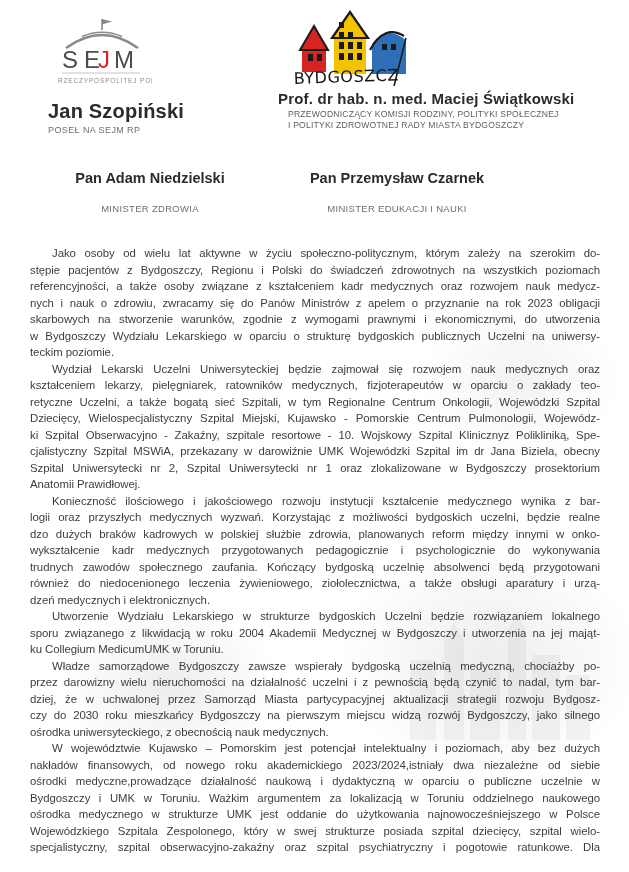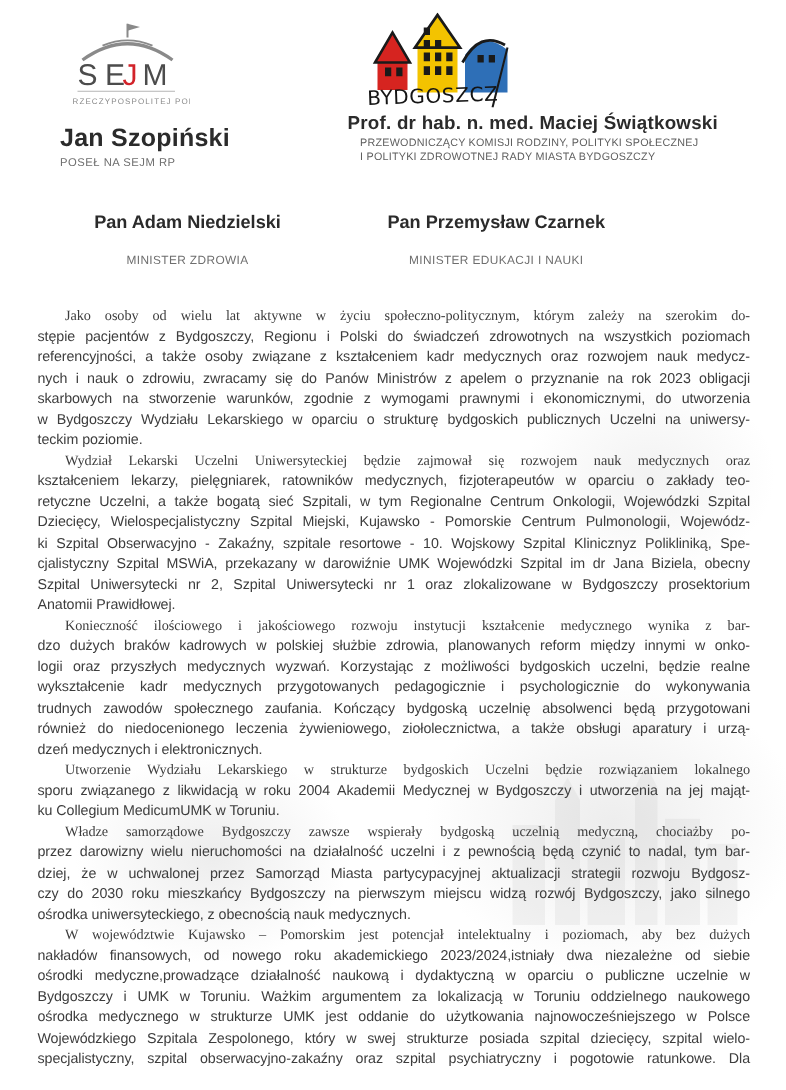--- a/index.html
+++ b/index.html
@@ -40,21 +40,21 @@
   .recipient-title{font-size:9.5px;color:#6e6e6e;margin-top:17px;letter-spacing:.3px;}
 
   
   .letter-body{
     position:absolute;left:30px;top:245px;width:570px;
     font-size:11.4px;line-height:16.5px;color:#3d3d3d;
     letter-spacing:-0.05px;
   }
   .para{margin:0;}
   .line{text-align:justify;text-align-last:justify;white-space:normal;}
-  .line.first{text-indent:22px;font-family:Liberation Serif, serif;}
+  .line.first{text-indent:22px;}
   .line.short-last{text-align-last:left;}
 </style>
 </head>
 <body>
 
 <div class="page">
 
   <div class="watermark">
     <div class="wm-blob wm-b1"></div>
     <div class="wm-blob wm-b2"></div>
@@ -161,22 +161,22 @@
         <div class="line">kształceniem lekarzy, pielęgniarek, ratowników medycznych, fizjoterapeutów w oparciu o zakłady teo-</div>
         <div class="line">retyczne Uczelni, a także bogatą sieć Szpitali, w tym Regionalne Centrum Onkologii, Wojewódzki Szpital</div>
         <div class="line">Dziecięcy, Wielospecjalistyczny Szpital Miejski, Kujawsko - Pomorskie Centrum Pulmonologii, Wojewódz-</div>
         <div class="line">ki Szpital Obserwacyjno - Zakaźny, szpitale resortowe - 10. Wojskowy Szpital Klinicznyz Polikliniką, Spe-</div>
         <div class="line">cjalistyczny Szpital MSWiA, przekazany w darowiźnie UMK Wojewódzki Szpital im dr Jana Biziela, obecny</div>
         <div class="line">Szpital Uniwersytecki nr 2, Szpital Uniwersytecki nr 1 oraz zlokalizowane w Bydgoszczy prosektorium</div>
         <div class="line short-last">Anatomii Prawidłowej.</div>
       </div>
       <div class="para">
         <div class="line first">Konieczność ilościowego i jakościowego rozwoju instytucji kształcenie medycznego wynika z bar-</div>
+        <div class="line">logii oraz przyszłych medycznych wyzwań. Korzystając z możliwości bydgoskich uczelni, będzie realne</div>
         <div class="line">dzo dużych braków kadrowych w polskiej służbie zdrowia, planowanych reform między innymi w onko-</div>
-        <div class="line">logii oraz przyszłych medycznych wyzwań. Korzystając z możliwości bydgoskich uczelni, będzie realne</div>
         <div class="line">wykształcenie kadr medycznych przygotowanych pedagogicznie i psychologicznie do wykonywania</div>
         <div class="line">trudnych zawodów społecznego zaufania. Kończący bydgoską uczelnię absolwenci będą przygotowani</div>
         <div class="line">również do niedocenionego leczenia żywieniowego, ziołolecznictwa, a także obsługi aparatury i urzą-</div>
         <div class="line short-last">dzeń medycznych i elektronicznych.</div>
       </div>
       <div class="para">
         <div class="line first">Utworzenie Wydziału Lekarskiego w strukturze bydgoskich Uczelni będzie rozwiązaniem lokalnego</div>
         <div class="line">sporu związanego z likwidacją w roku 2004 Akademii Medycznej w Bydgoszczy i utworzenia na jej mająt-</div>
         <div class="line short-last">ku Collegium MedicumUMK w Toruniu.</div>
       </div>

